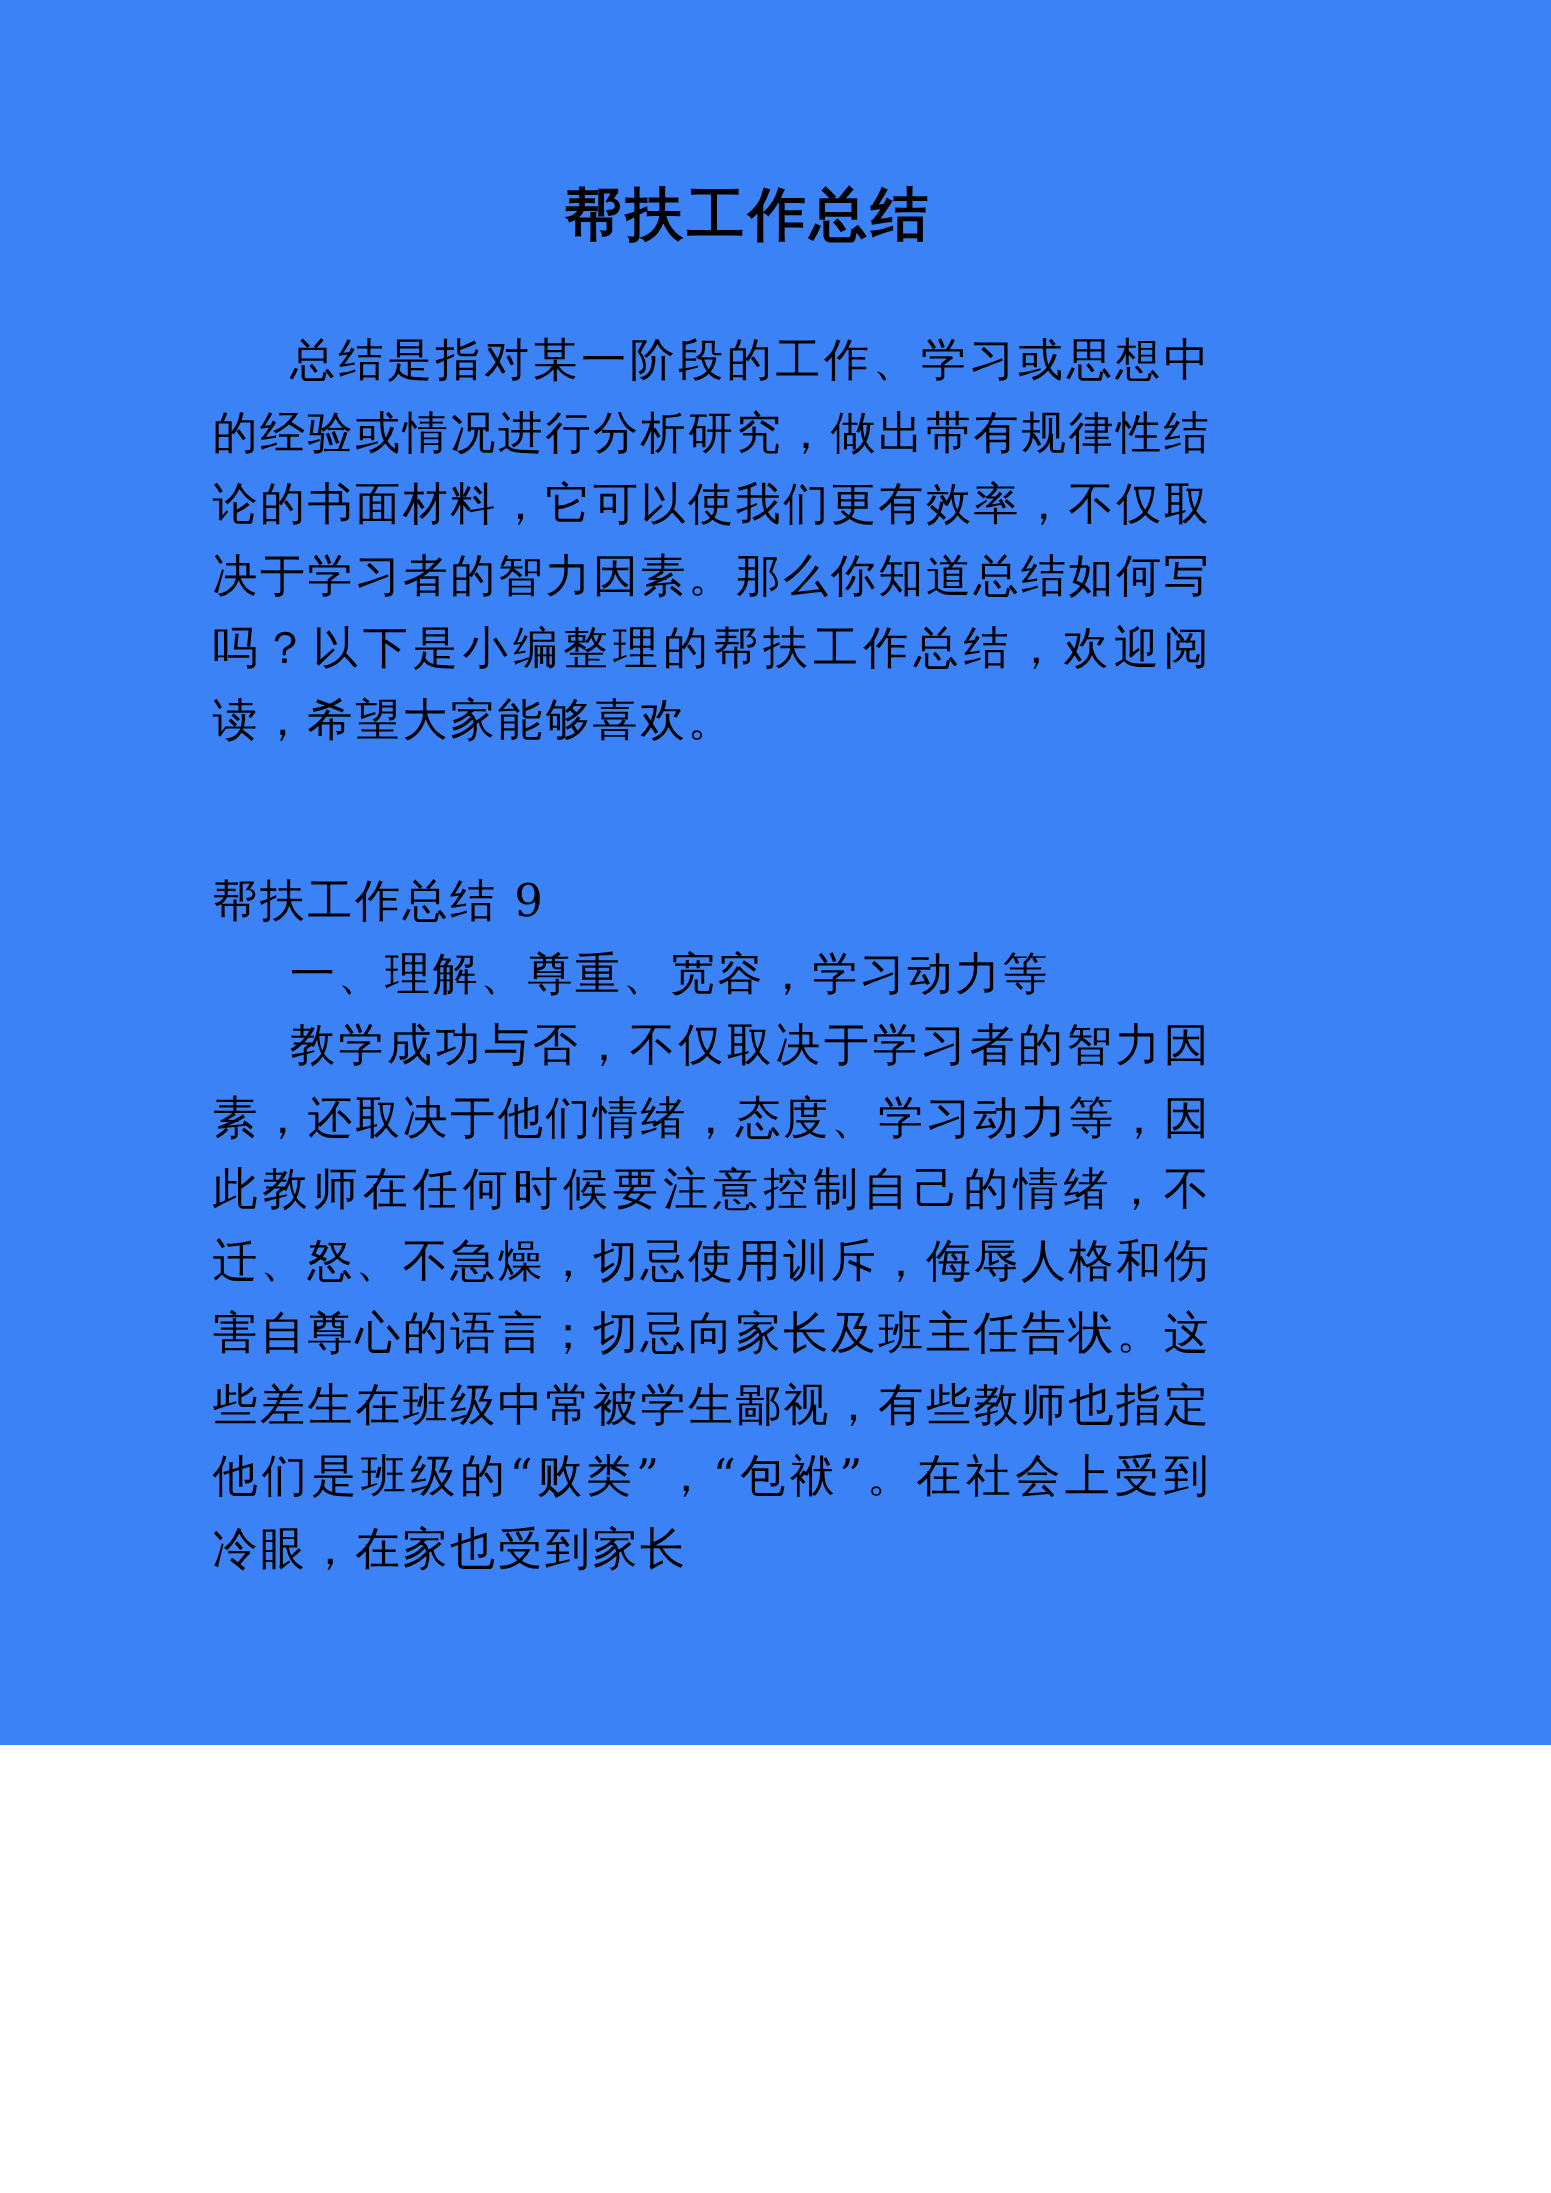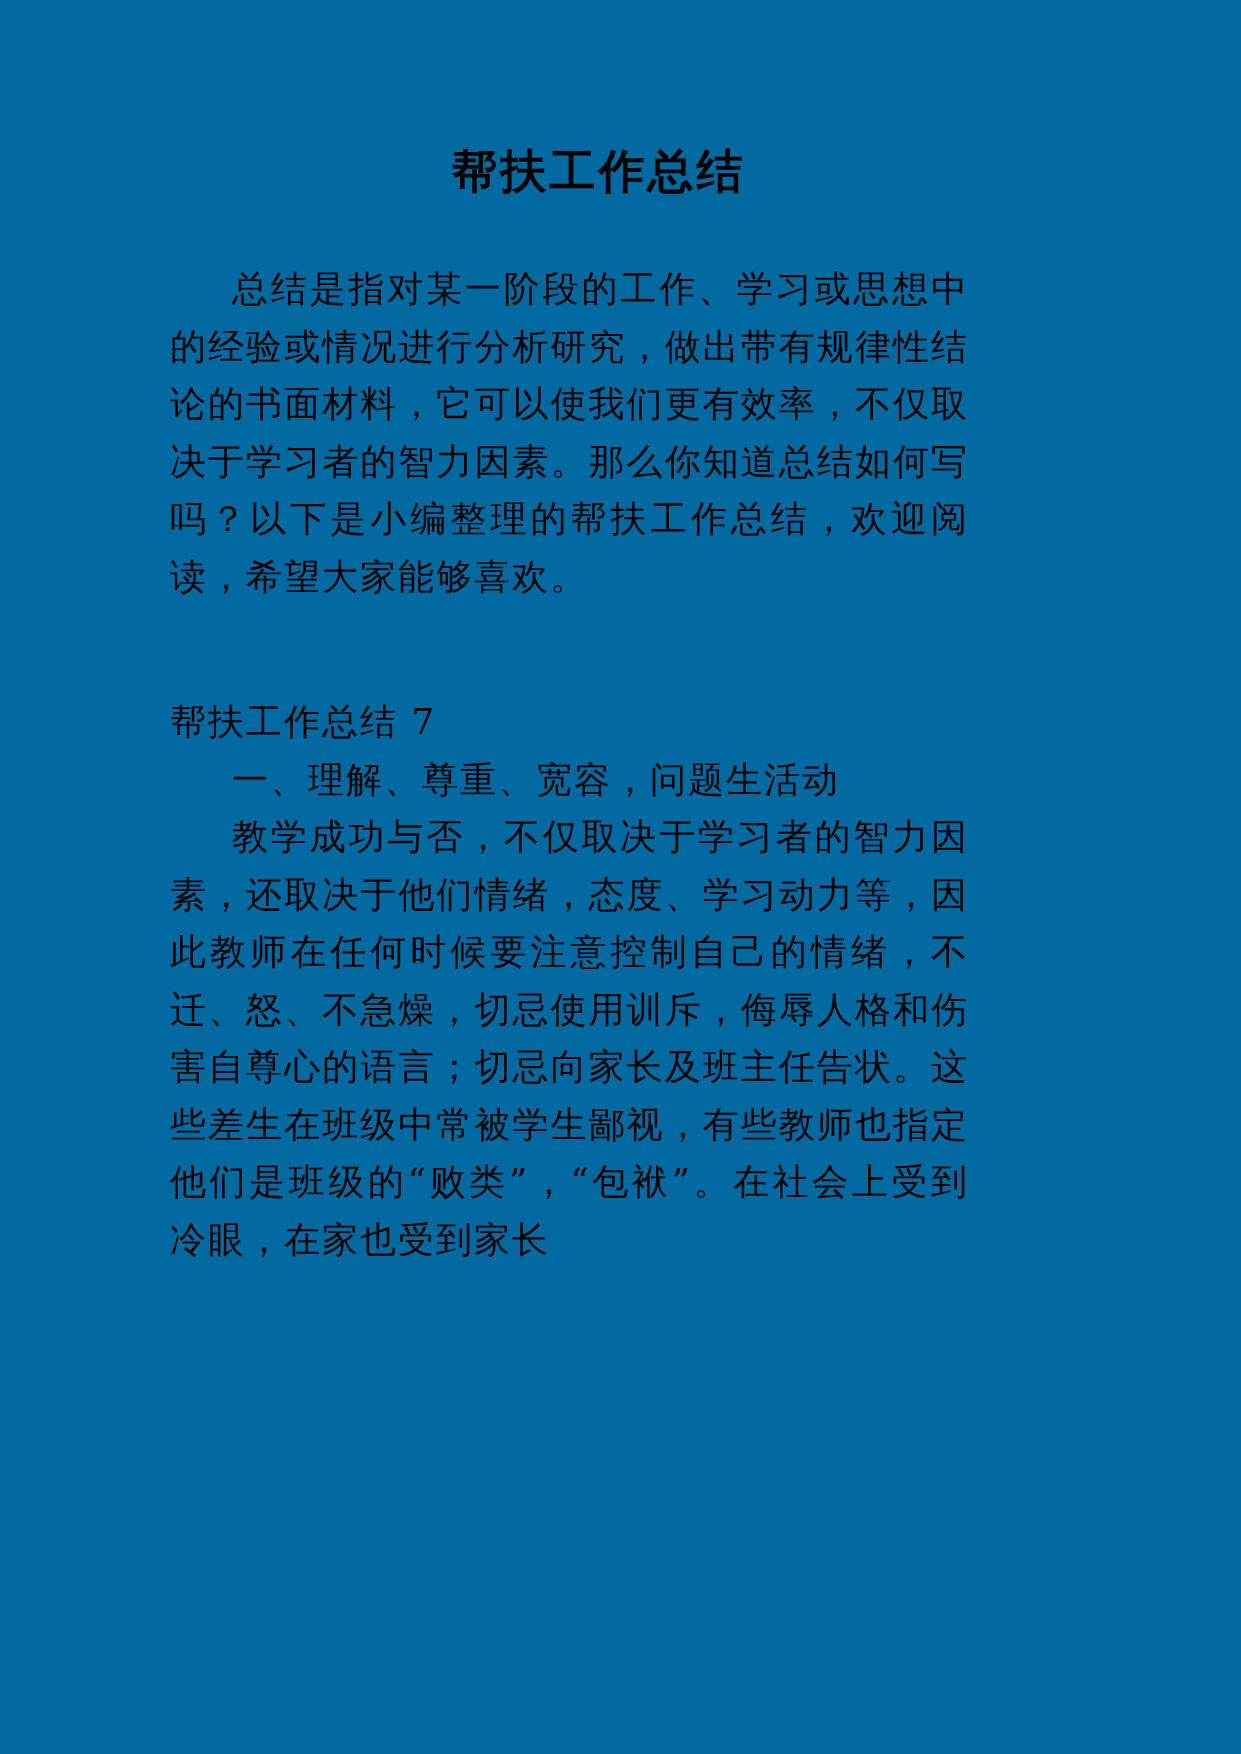--- a/index.html
+++ b/index.html
@@ -3,23 +3,23 @@
 <meta charset="utf-8">
 <style>
   html, body {
     margin: 0;
     padding: 0;
     background: #ffffff;
   }
   .page {
     position: relative;
     width: 1241px;
-    height: 1754px;
+    height: 1396px;
     box-sizing: border-box;
-    background: #0369a1;
+    background: #3b82f6;
     color: #000000;
     font-family: "DejaVu Serif", serif;
     padding: 138px 272px 16px 170px;
     overflow: hidden;
   }
   .doc-title {
     font-size: 46px;
     font-weight: bold;
     line-height: 66px;
     letter-spacing: 3px;
@@ -46,19 +46,19 @@
 </head>
 <body>
 
 <div class="page">
   <h1 class="doc-title">帮扶工作总结</h1>
 
   <p class="body indent">总结是指对某一阶段的工作、学习或思想中的经验或情况进行分析研究，做出带有规律性结论的书面材料，它可以使我们更有效率，不仅取决于学习者的智力因素。那么你知道总结如何写吗？以下是小编整理的帮扶工作总结，欢迎阅读，希望大家能够喜欢。</p>
 
   <div class="para-gap"></div>
 
-  <p class="body">帮扶工作总结 7</p>
+  <p class="body">帮扶工作总结 9</p>
 
 
-  <p class="body indent">一、理解、尊重、宽容，问题生活动</p>
+  <p class="body indent">一、理解、尊重、宽容，学习动力等</p>
 
   <p class="body indent">教学成功与否，不仅取决于学习者的智力因素，还取决于他们情绪，态度、学习动力等，因此教师在任何时候要注意控制自己的情绪，不迁、怒、不急燥，切忌使用训斥，侮辱人格和伤害自尊心的语言；切忌向家长及班主任告状。这些差生在班级中常被学生鄙视，有些教师也指定他们是班级的“败类”，“包袱”。在社会上受到冷眼，在家也受到家长</p>
 </div>
 
 </body></html>

